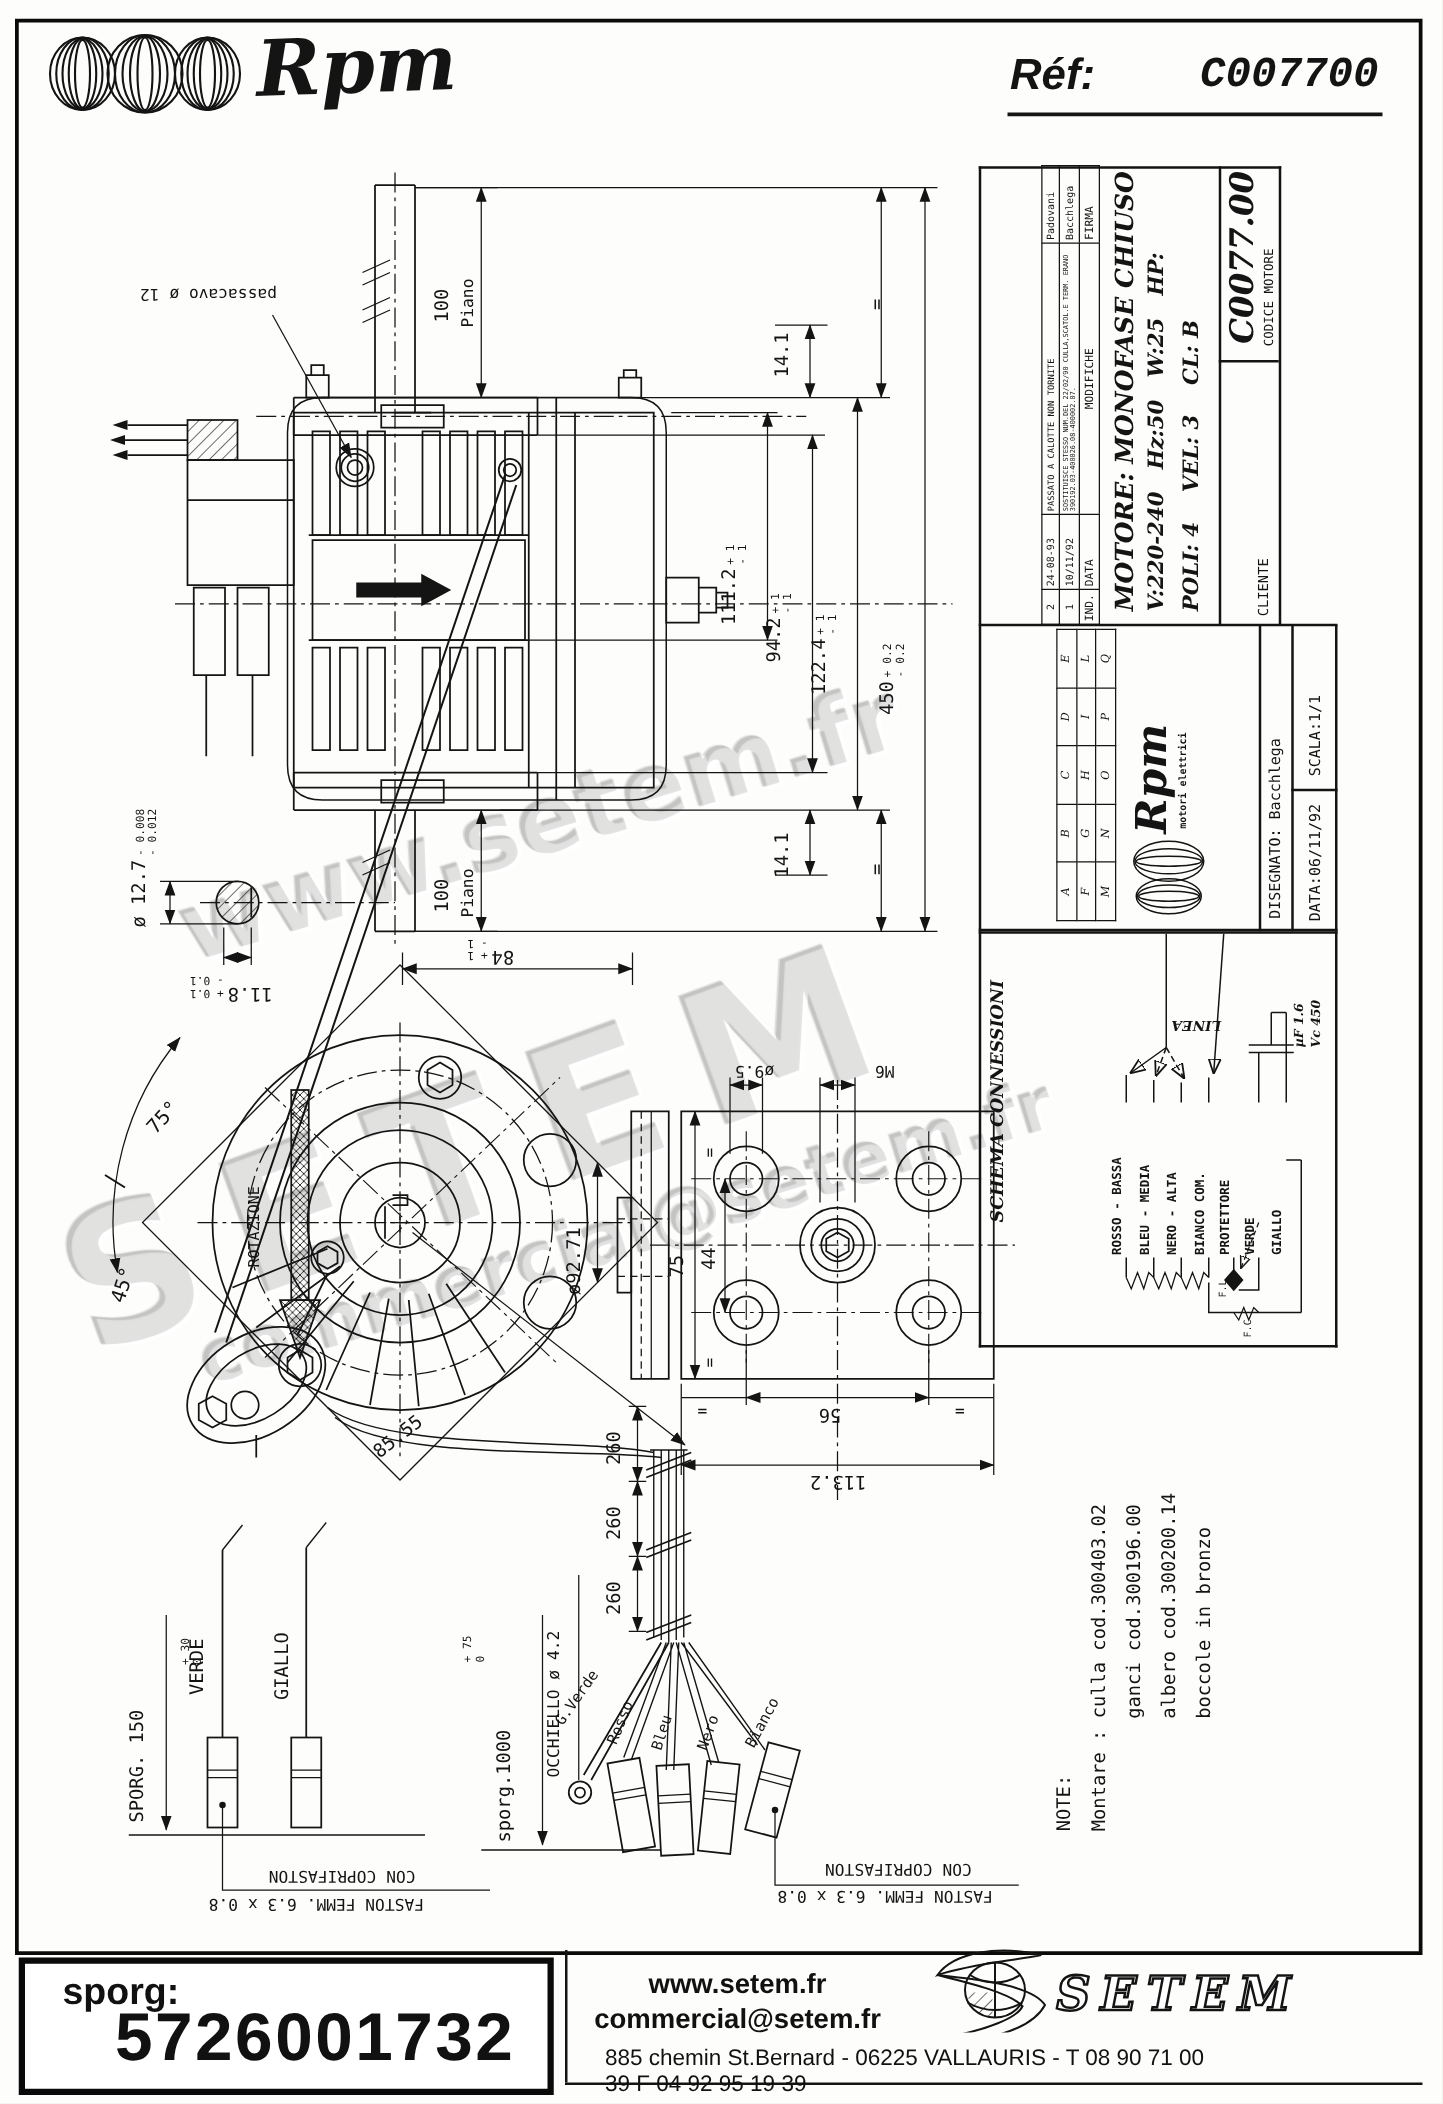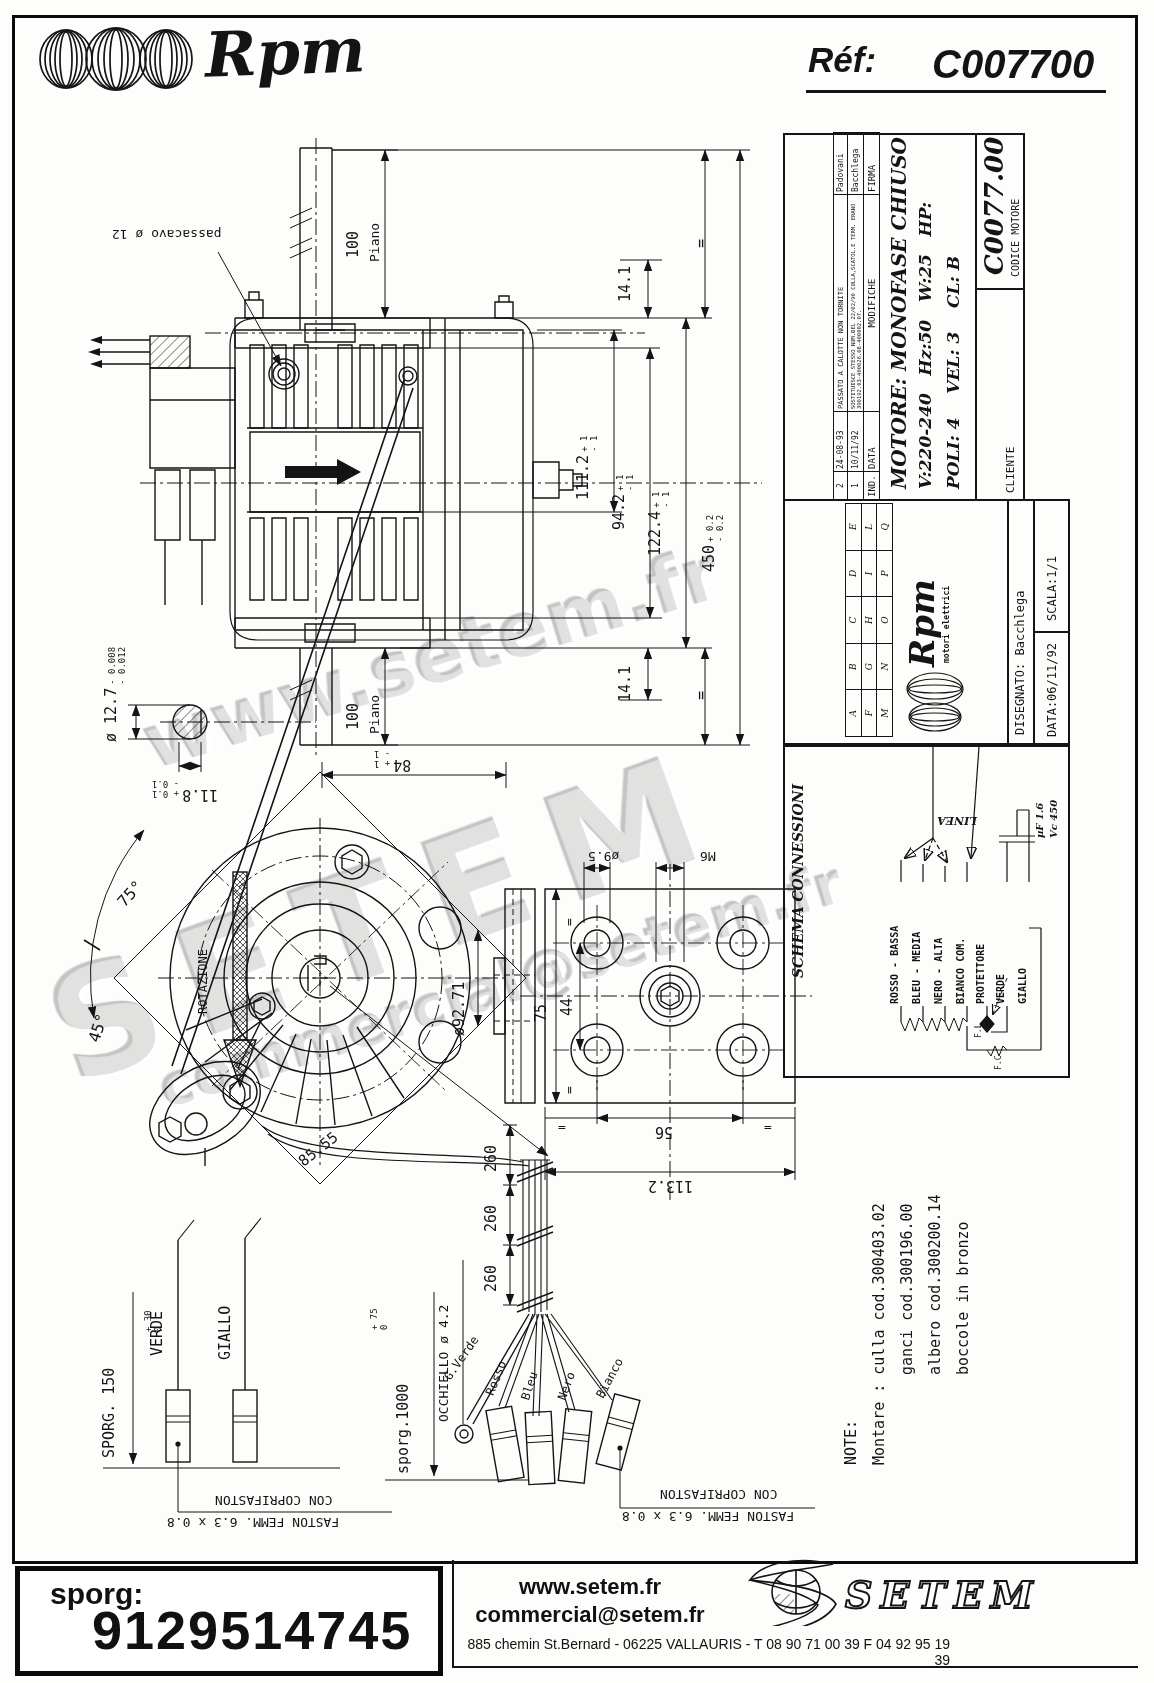--- a/index.html
+++ b/index.html
@@ -62,21 +62,21 @@
       <ellipse cx="128" cy="33" rx="26" ry="29"></ellipse>
         <ellipse cx="128" cy="33" rx="21" ry="29"></ellipse>
       <ellipse cx="128" cy="33" rx="16" ry="28"></ellipse>
         <ellipse cx="128" cy="33" rx="11" ry="28"></ellipse>
       <ellipse cx="128" cy="33" rx="6" ry="27"></ellipse>
     </g>
   </svg>
   <span class="lab ital" style="left:205px;top:22px;font-size:62px;transform:rotate(-2deg);">Rpm</span>
 
   <span class="lab ital" style="left:808px;top:42px;font-size:35px;font-family:'Liberation Sans',sans-serif;font-style:italic;font-weight:bold;">Réf:</span>
-  <span class="lab ital" style="left:932px;top:44px;font-size:40px;font-family:Liberation Sans, sans-serif;font-style:italic;font-weight:bold;">C007700</span>
+  <span class="lab ital" style="left:960px;top:44px;font-size:34px;font-family:Liberation Mono, monospace;font-style:italic;font-weight:bold;">C007700</span>
   <div class="bseg" style="left:806px;top:90px;width:300px;height:3px;"></div>
 
   <svg class="abs" style="left:0;top:0" width="1154" height="1683" viewBox="0 0 1154 1683">
     <defs>
       <marker id="ar" viewBox="0 0 10 10" refX="9.5" refY="5" markerWidth="12" markerHeight="12" orient="auto-start-reverse">
         <path d="M0,1.4 L10,5 L0,8.6 z" fill="#141414"></path>
       </marker>
       <pattern id="h45" width="7" height="7" patternUnits="userSpaceOnUse" patternTransform="rotate(45)">
         <line x1="0" y1="0" x2="0" y2="7" stroke="#141414" stroke-width="1"></line>
       </pattern>
@@ -482,28 +482,28 @@
   <div class="land" style="left:840px;top:1080px;width:385px;height:170px;transform:rotate(-90deg) translateX(-385px);">
     <span class="tb-lab" style="left:0;top:4px;font-size:15px">NOTE:</span>
     <span class="tb-lab" style="left:0;top:32px;font-size:15px">Montare : culla cod.300403.02</span>
     <span class="tb-lab" style="left:90px;top:60px;font-size:15px">ganci cod.300196.00</span>
     <span class="tb-lab" style="left:90px;top:88px;font-size:15px">albero cod.300200.14</span>
     <span class="tb-lab" style="left:90px;top:116px;font-size:15px">boccole in bronzo</span>
   </div>
 
   <div id="codebox">
     <span class="ft" style="left:30px;top:6px;font-size:30px;font-weight:bold">sporg:</span>
-    <span class="ft" style="left:72px;top:28px;font-size:54px;font-weight:bold;letter-spacing:2px">9129514745</span>
+    <span class="ft" style="left:72px;top:28px;font-size:54px;font-weight:bold;letter-spacing:2px">5726001732</span>
   </div>
   <div class="bseg" style="left:452px;top:1560px;width:2px;height:106px"></div>
   <div class="bseg" style="left:452px;top:1666px;width:686px;height:2px"></div>
 
   <span class="ft" style="left:455px;top:1574px;width:270px;text-align:center;font-size:22px;font-weight:bold">www.setem.fr</span>
   <span class="ft" style="left:455px;top:1602px;width:270px;text-align:center;font-size:22px;font-weight:bold">commercial@setem.fr</span>
-  <span class="ft" style="left:460px;top:1636px;width:490px;text-align:right;font-size:14px">885 chemin St.Bernard  -  06225 VALLAURIS  -  T 08 90 71 00 39   F 04 92 95 19 39</span>
+  <span class="ft" style="left:484px;top:1636px;width:490px;text-align:left;font-size:18px">885 chemin St.Bernard  -  06225 VALLAURIS  -  T 08 90 71 00 39   F 04 92 95 19 39</span>
 
   <svg class="abs" style="left:738px;top:1556px" width="230" height="70" viewBox="0 0 230 70">
     <g fill="none" stroke="#141414" stroke-width="1.6">
       <path d="M95,8 C60,0 25,6 12,24 C40,15 70,13 95,8 Z"></path>
       <path d="M12,24 C50,28 88,33 98,48 C86,70 40,80 18,74 C52,68 76,58 80,49 C70,38 36,30 12,24 Z"></path>
       <ellipse cx="58" cy="36" rx="24" ry="22"></ellipse>
       <path d="M38,24 C50,32 66,32 78,24 M36,46 C50,54 66,54 80,46 M58,14 V58"></path>
       <path d="M36,38 a22,20 0 0 0 20,20 l0,-20 z" fill="url(#h45)" stroke="none"></path>
     </g>
   </svg>

